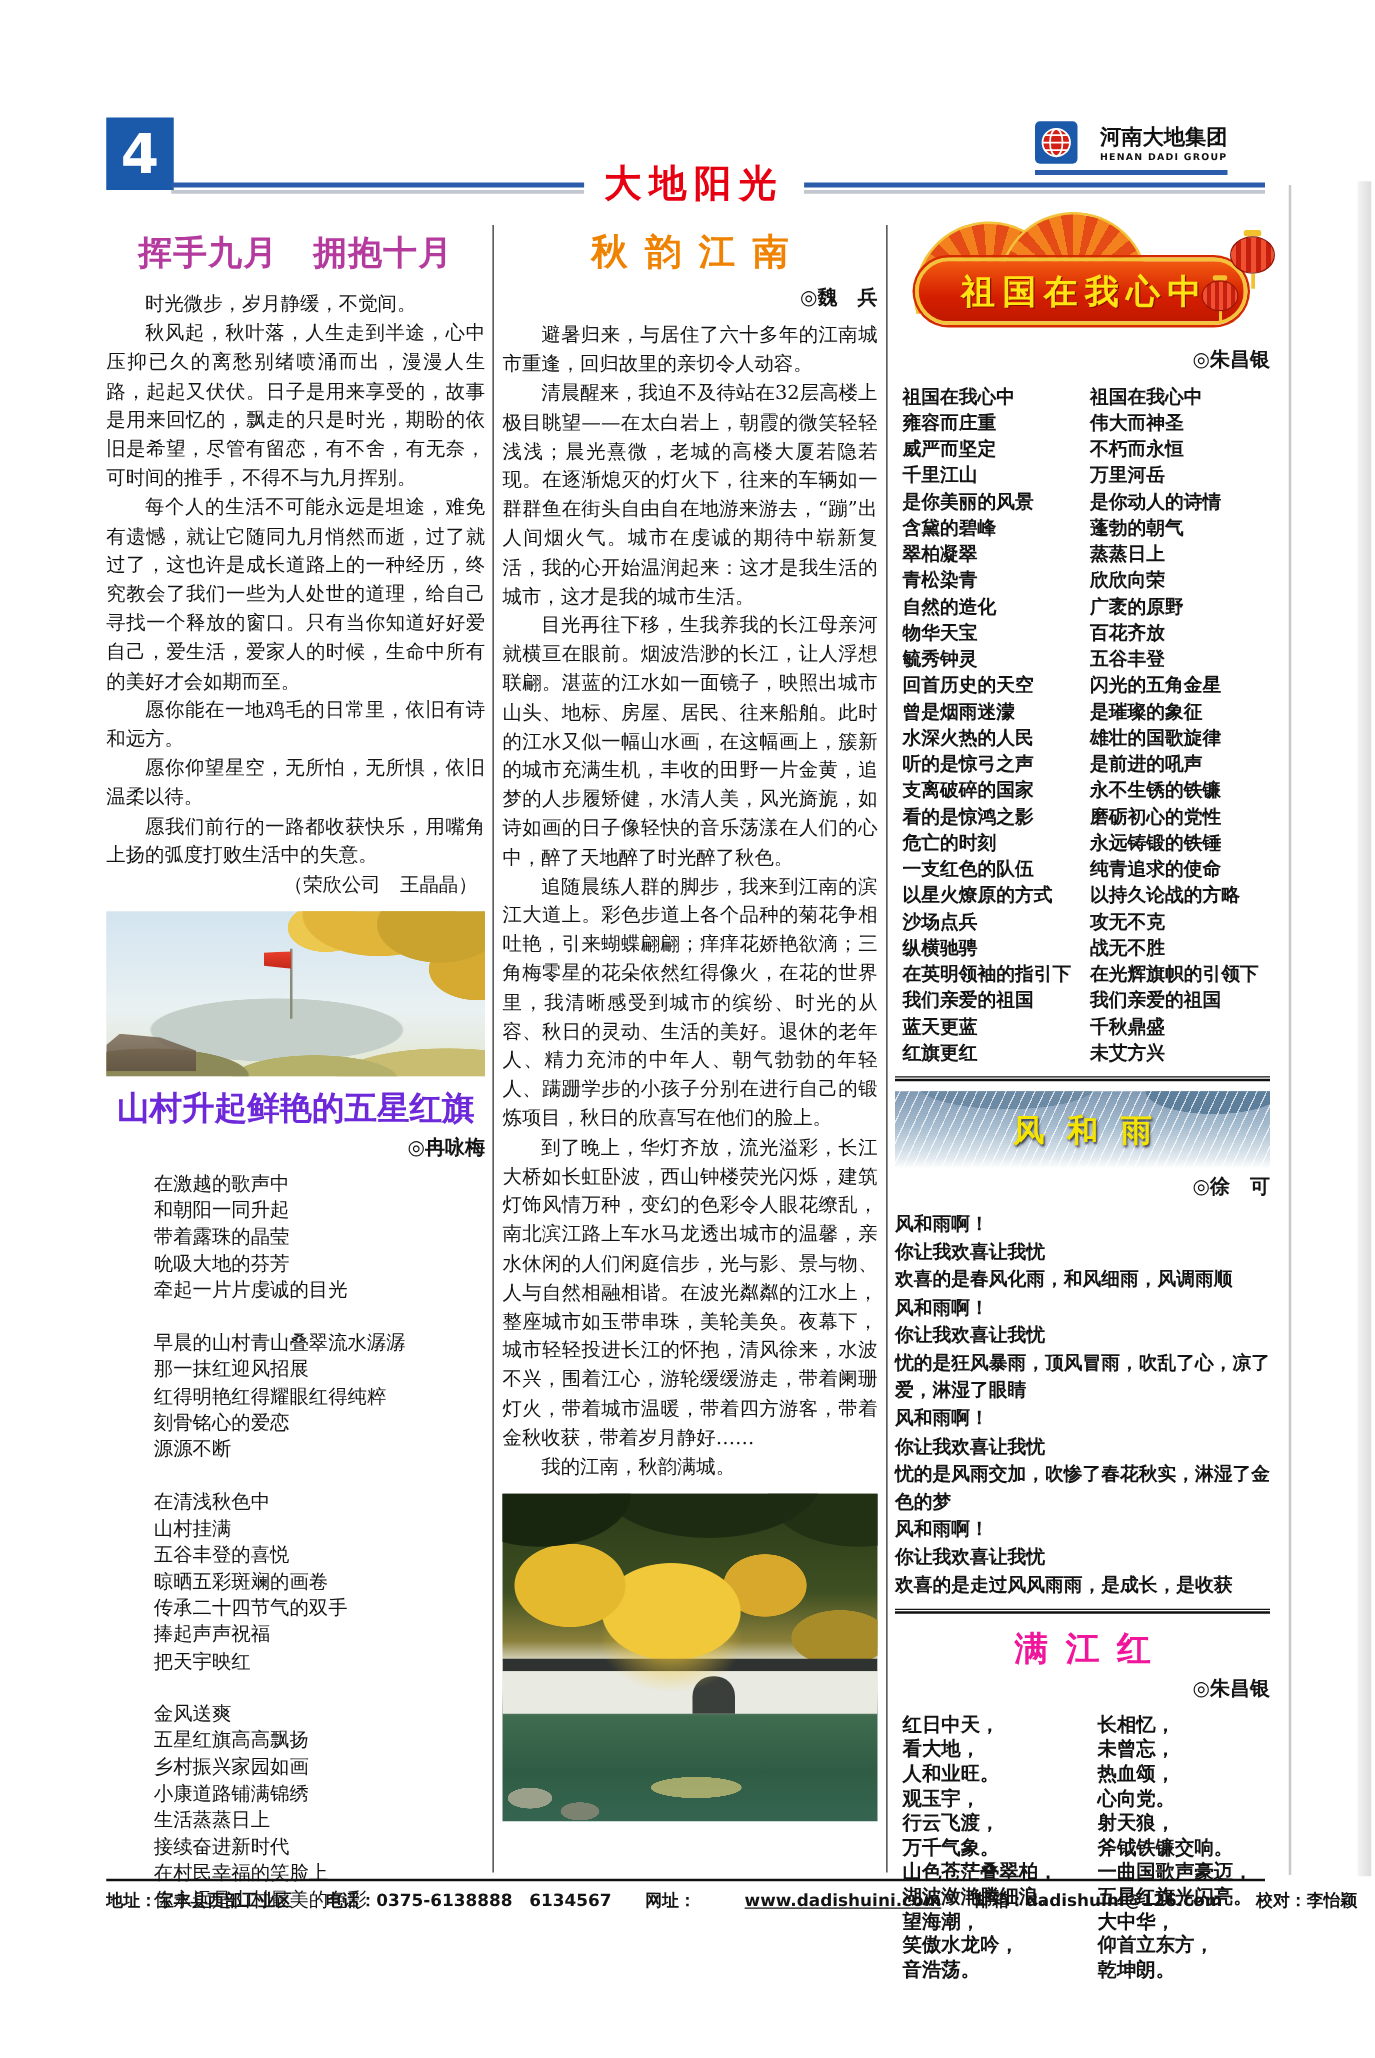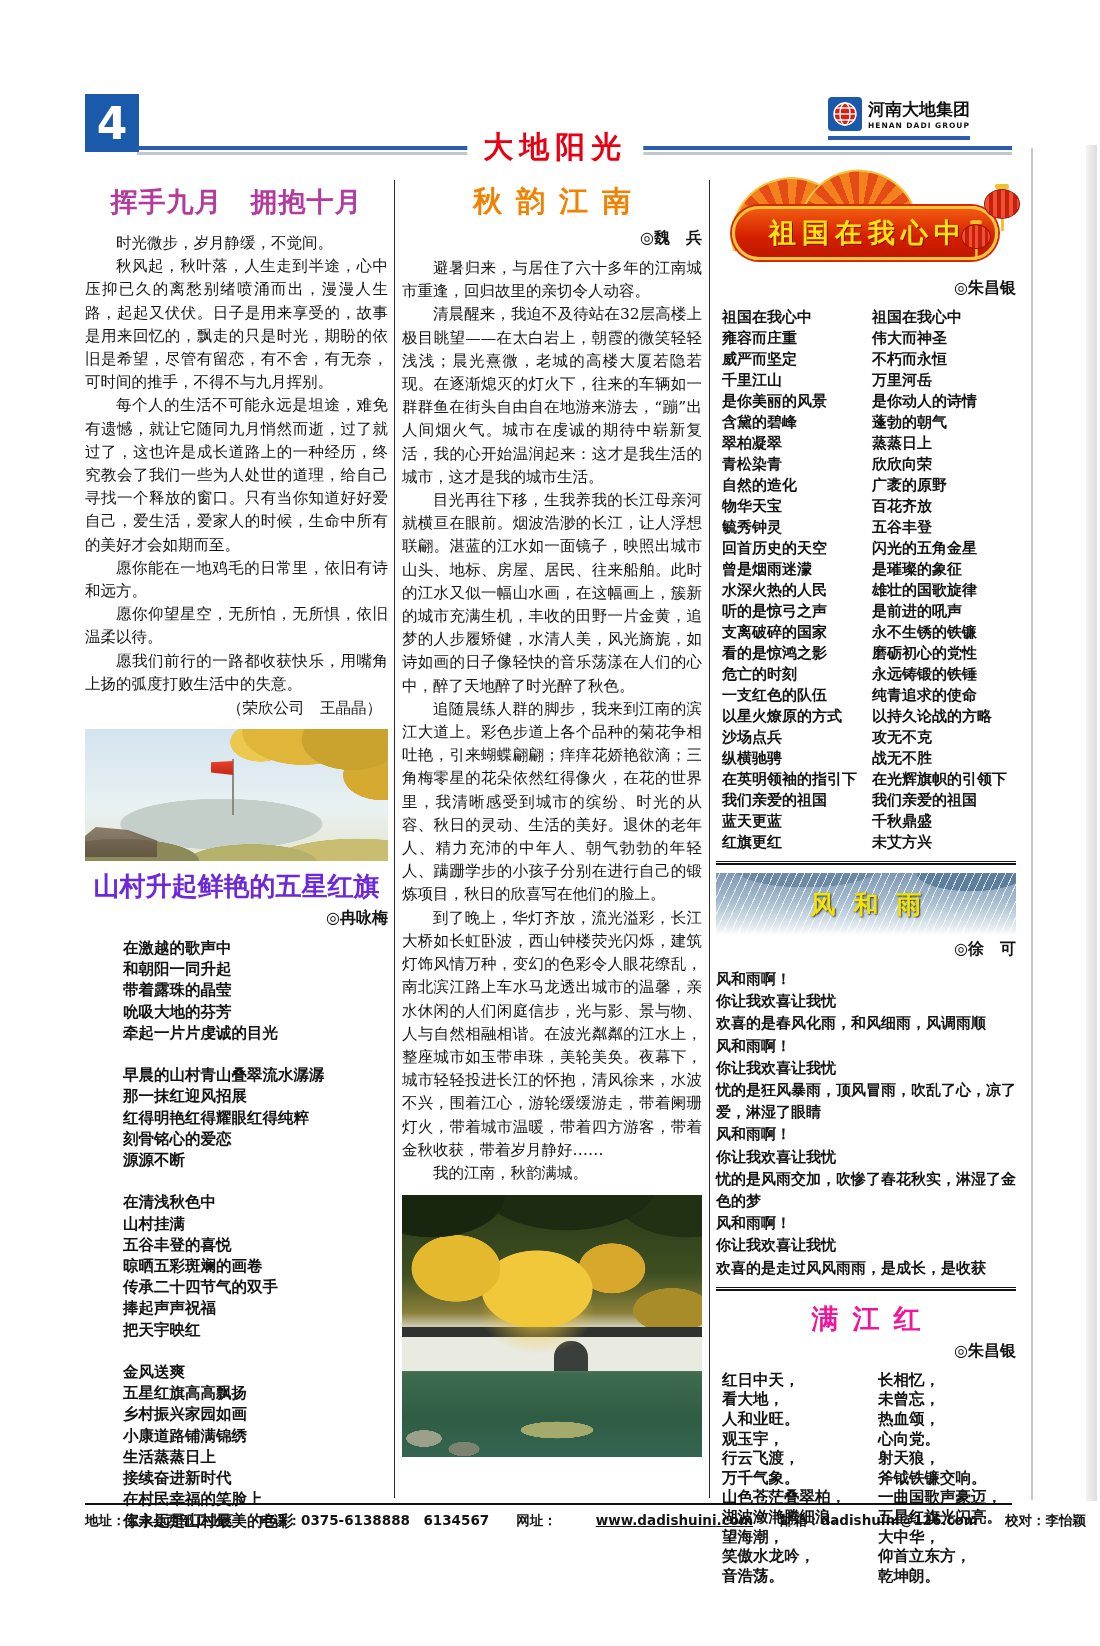--- a/index.html
+++ b/index.html
@@ -10,21 +10,21 @@
   
   .pagenum { position:absolute; left:85px; top:94px; width:54px; height:58px;
     background:#1b5aab; color:#fff; font-family:"DejaVu Sans","Liberation Sans",sans-serif;
     font-weight:bold; font-size:44px; display:flex; align-items:center; justify-content:center; }
   .hrule { position:absolute; left:137px; top:146px; width:875px; height:9px;
     border-top:4px solid #2b5cab; border-bottom:3px solid #c2c6ce; }
   .masthead { position:absolute; left:50%; transform:translateX(-47%); top:127px;
     background:#fff; padding:0 16px; color:#e60012;
     font-family:"DejaVu Sans","Liberation Sans",sans-serif; font-weight:900;
     font-size:30px; letter-spacing:6px; z-index:2; }
-  .logo { position:absolute; left:828px; top:97px; display:flex; align-items:center; gap:6px;
+  .logo { position:absolute; left:828px; top:97px; display:flex; align-items:center; gap:18px;
     padding-bottom:5px; border-bottom:4px solid #2b5cab; z-index:3; background:#fff; }
   .globe-wrap { width:34px; height:34px; background:#1b5aab; border-radius:4px;
     display:flex; align-items:center; justify-content:center; }
   .logo-cn { font-family:"DejaVu Sans","Liberation Sans",sans-serif; font-weight:900; font-size:17px; color:#111; }
   .logo-en { font-family:"DejaVu Sans","Liberation Sans",sans-serif; font-weight:bold; font-size:7.5px; letter-spacing:1px; color:#111; }
 
   
   .vline { position:absolute; top:180px; height:1318px; width:1px; background:#2a2a2a; }
   .v1 { left:394px; } .v2 { left:709px; }
   .edge1 { position:absolute; left:1031px; top:148px; height:1352px; width:2px; background:#c9c9c9; }
@@ -44,21 +44,21 @@
   .t-purple { color:#b43a9e; font-family:"DejaVu Sans","Liberation Sans",sans-serif;
     font-weight:900; font-size:27px; text-align:center; letter-spacing:1px; margin:6px 0 12px; }
   .t-pink   { color:#6d28d9; font-family:"DejaVu Sans","Liberation Sans",sans-serif;
     font-weight:700; font-size:26px; text-align:center; margin:8px 0 2px; white-space:nowrap; }
   .t-orange { color:#ef8200; font-family:"DejaVu Sans","Liberation Sans",sans-serif;
     font-weight:900; font-size:29px; text-align:center; letter-spacing:14px; text-indent:14px; margin:4px 0 6px; }
   .t-pink2  { color:#f0169b; font-family:"DejaVu Sans","Liberation Sans",sans-serif;
     font-weight:900; font-size:27px; text-align:center; letter-spacing:14px; text-indent:14px; margin:10px 0 2px; }
 
   .poem { padding-left:38px; margin-top:4px; }
-  .pline { min-height:21.2px; font-size:15.5px; line-height:21.2px; font-weight:700; }
+  .pline { min-height:21.2px; font-size:15.5px; line-height:21.2px; font-weight:400; }
 
   
   .photo1 { position:relative; width:303px; height:132px; margin-top:10px; overflow:hidden;
     background:
       radial-gradient(90px 55px at 88% 8%,  #caa22e 0 55%, rgba(0,0,0,0) 56%),
       radial-gradient(110px 60px at 72% 2%, #e0b53a 0 55%, rgba(0,0,0,0) 56%),
       radial-gradient(70px 45px at 98% 35%, #d6a930 0 55%, rgba(0,0,0,0) 56%),
       radial-gradient(55px 35px at 58% 10%, #ecc94e 0 55%, rgba(0,0,0,0) 56%),
       radial-gradient(140px 40px at 12% 100%, #8c8a58 0 55%, rgba(0,0,0,0) 56%),
       radial-gradient(120px 35px at 55% 102%, #b5b06a 0 55%, rgba(0,0,0,0) 56%),

